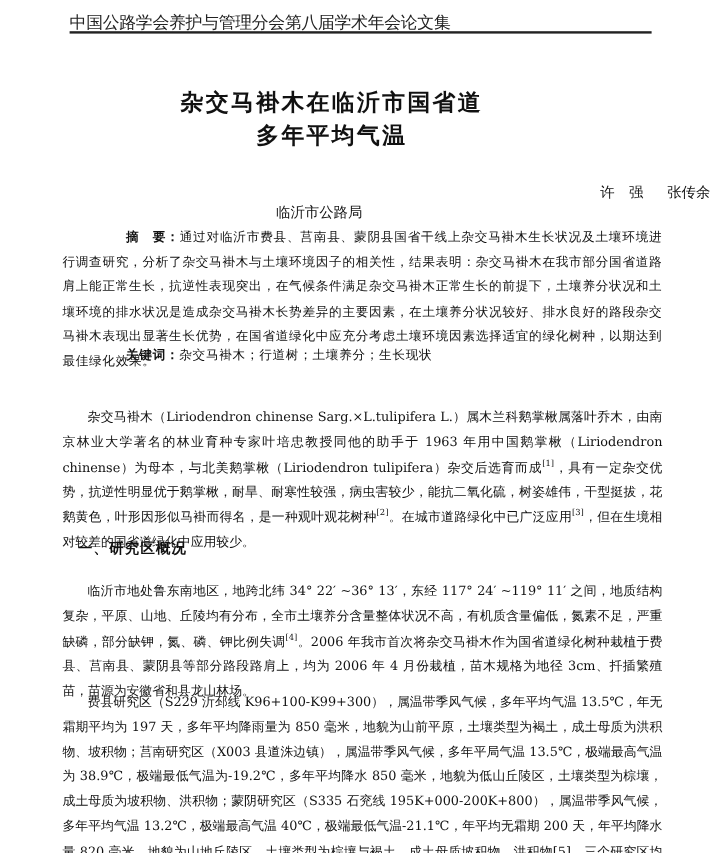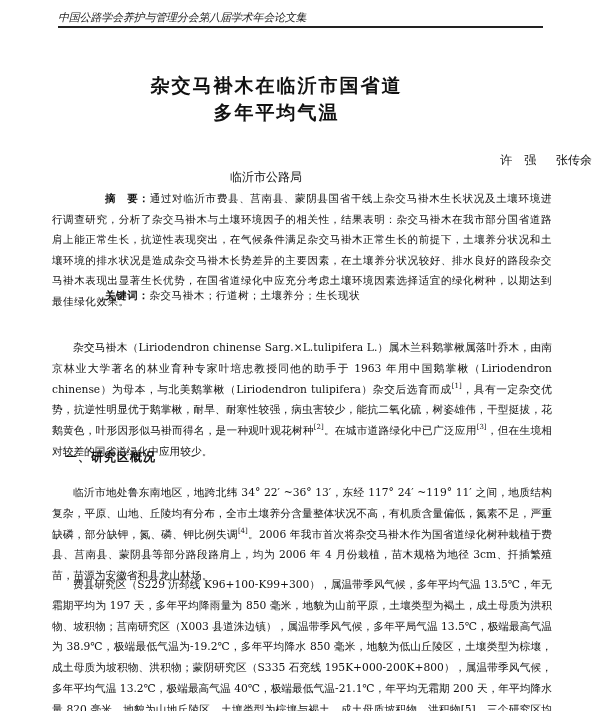--- a/index.html
+++ b/index.html
@@ -1,19 +1,19 @@
 <!DOCTYPE html>
 <html><head>
   <meta charset="utf-8">
   <style>
     html, body { margin: 0; padding: 0; background: #ffffff; }
     body { width: 600px; height: 711px; position: relative; overflow: hidden;
       font-family: "DejaVu Serif", "Liberation Serif", serif; color: #111; }
-    .running-head { position: absolute; left: 58px; top: 10px; font-size: 11px; color: #222;
-      font-family: "DejaVu Sans", sans-serif; letter-spacing: -0.2px; font-style: italic; }
+    .running-head { position: absolute; left: 58px; top: 10px; font-size: 14px; color: #222;
+      font-family: "DejaVu Sans", sans-serif; letter-spacing: -0.2px; }
     .head-rule { position: absolute; left: 58px; top: 26px; width: 485px; height: 1.5px; background: #222; }
     .title { position: absolute; left: 0; width: 553px; text-align: center; font-weight: bold;
       font-family: "DejaVu Sans", sans-serif; font-size: 19px; letter-spacing: 2px; }
     .title.l1 { top: 73px; }
     .title.l2 { top: 100px; }
     .authors { position: absolute; top: 152px; left: 0; width: 600px; text-align: right; font-size: 12px; }
     .authors span { margin: 0 8px; }
     .affil { position: absolute; top: 169px; left: 0; width: 532px; text-align: center; font-size: 12px; }
     .abstract { position: absolute; left: 52px; top: 188px; width: 500px; font-size: 10.5px;
       line-height: 20.5px; text-indent: 21px; text-align: justify; letter-spacing: 0.6px; }

